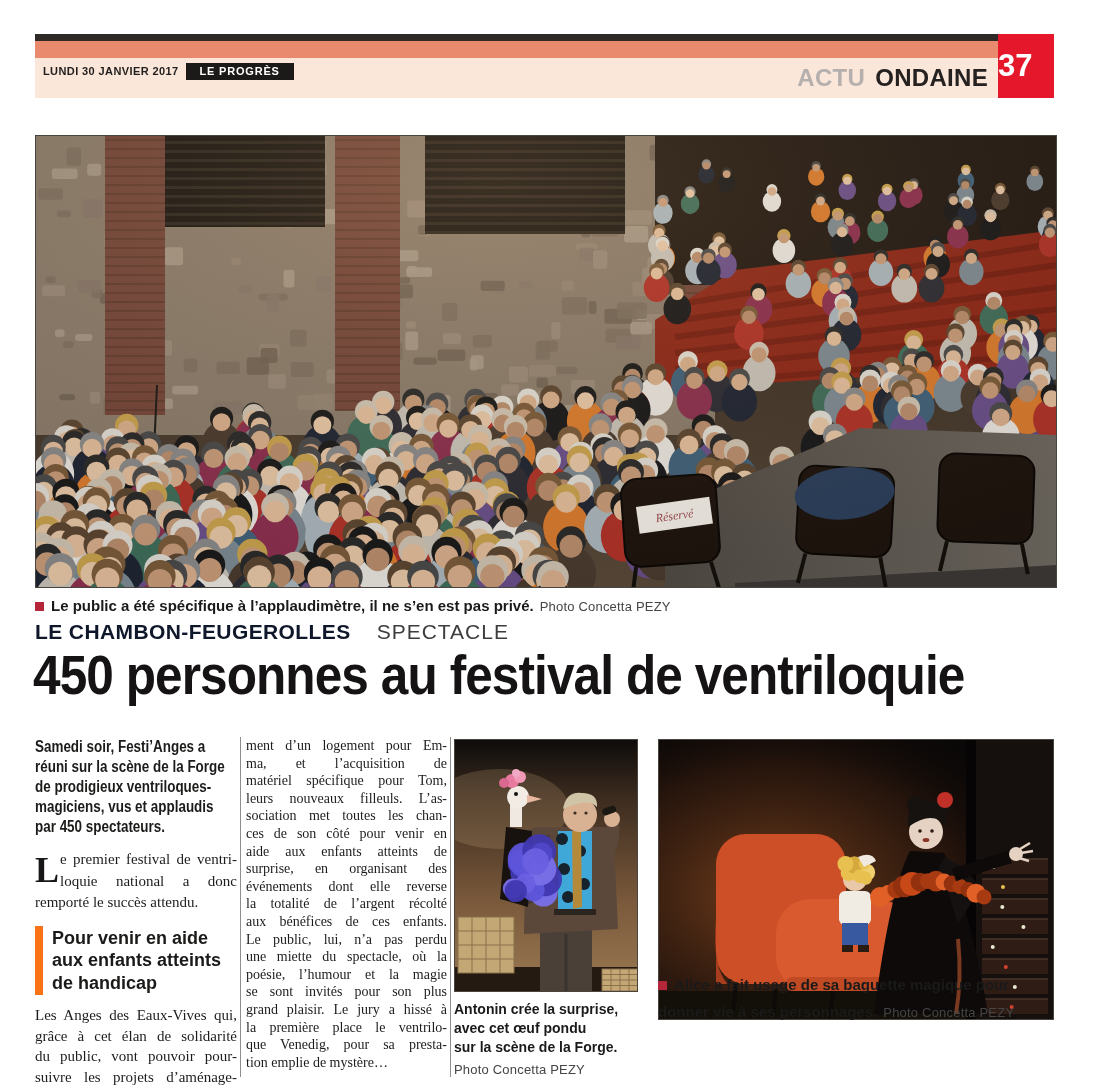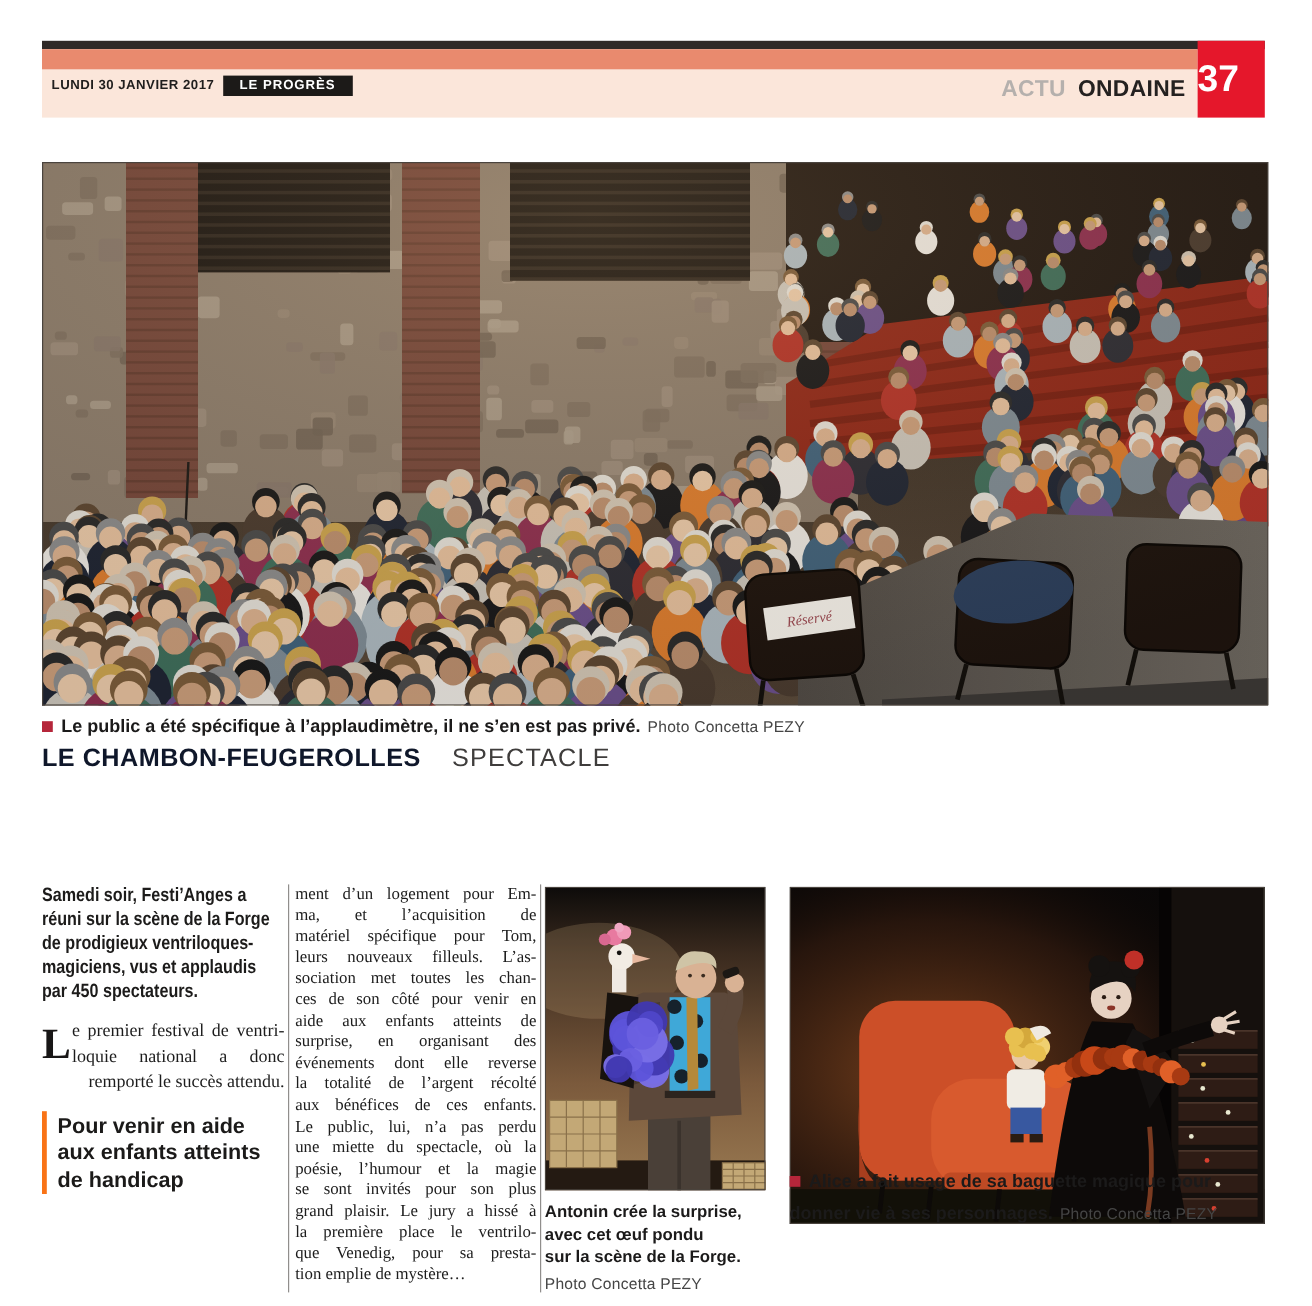--- a/index.html
+++ b/index.html
@@ -5,21 +5,21 @@
   html,body{margin:0;padding:0;background:#ffffff;}
   #page{position:relative;width:1093px;height:1088px;background:#ffffff;
         font-family:"Liberation Sans",sans-serif;overflow:hidden;}
   .abs{position:absolute;}
   
   #topline{left:35px;top:34px;width:1019px;height:7px;background:#2f2a28;}
   #salmonbar{left:35px;top:41px;width:963px;height:17px;background:#e98a6e;}
   #peachband{left:35px;top:58px;width:963px;height:40px;background:#fbe6da;}
   #dateline{left:43px;top:63px;font-size:11px;font-weight:bold;color:#201e1d;letter-spacing:.4px;}
   #brandbadge{display:inline-block;background:#1c1a18;color:#fff;padding:2px 14px 3px;margin-left:7px;letter-spacing:.8px;}
-  #sectionline{top:64px;right:105px;font-size:19px;font-weight:bold;letter-spacing:.3px;white-space:nowrap;}
+  #sectionline{top:64px;right:105px;font-size:24px;font-weight:bold;letter-spacing:.3px;white-space:nowrap;}
   #section-actu{color:#b5b0ad;margin-right:10px;}
   #section-ondaine{color:#242120;}
   #pagebox{left:998px;top:34px;width:56px;height:64px;background:#e5172b;color:#fff;
            font-size:31px;font-weight:bold;display:flex;align-items:center;justify-content:flex-start;}
   
   #photo-main{left:35px;top:135px;width:1022px;height:453px;}
   #photo-antonin{left:454px;top:739px;width:184px;height:253px;}
   #photo-alice{left:658px;top:739px;width:396px;height:281px;}
   svg{display:block;}
   
@@ -33,27 +33,27 @@
   #headline span{display:inline-block;white-space:nowrap;font-weight:bold;font-size:55px;
                  color:#151313;letter-spacing:-1px;transform:scaleX(.9);transform-origin:left center;}
   
   .vrule{width:1px;background:#908e8c;top:737px;height:340px;}
   #vrule1{left:240px;} #vrule2{left:450px;}
   #col1{left:35px;top:737px;width:202px;color:#1c1b1a;}
   #lede{transform:scaleX(.84);transform-origin:left top;}
   #lede .ln{white-space:nowrap;font-weight:bold;font-size:16px;line-height:20px;}
   .serif{font-family:"Liberation Serif",serif;color:#1c1c1c;}
   #para1{position:relative;margin-top:12px;}
-  #para1 .ln{font-size:15px;line-height:21.5px;text-align:right;}
+  #para1 .ln{font-size:15px;line-height:21.5px;}
   #para1 .ind{padding-left:25px;}
   #dropcap{position:absolute;left:0;top:3px;font-family:"Liberation Serif",serif;
            font-weight:bold;font-size:36px;line-height:36px;color:#181616;}
   .jl{text-align:justify;text-align-last:justify;}
   .ll{text-align:left;}
-  #subhead{margin-top:12px;border-left:4px solid #f97316;padding:1px 0 1px 9px;}
+  #subhead{margin-top:12px;border-left:8px solid #f97316;padding:1px 0 1px 9px;}
   #subhead .ln{white-space:nowrap;font-weight:bold;font-size:18px;line-height:22.5px;color:#1b1a19;}
   #para2{margin-top:10px;}
   #para2 .ln{font-size:15px;line-height:20.5px;}
   #col2{left:246px;top:737px;width:201px;}
   #col2 .ln{font-size:14px;line-height:17.6px;}
   #caption-antonin{left:454px;top:1000px;width:186px;font-weight:bold;font-size:14px;line-height:19px;color:#1b1a1a;}
   #caption-antonin .credit{display:block;margin:3px 0 0 0;}
   #caption-alice{left:658px;top:971px;width:400px;font-weight:bold;font-size:15px;line-height:27px;color:#1b1a1a;}
 </style>
 </head>
@@ -1565,20 +1565,23 @@
       </svg>
     </div>
   <div class="abs" id="caption-main">
     <span class="bullet"></span><span>Le public a été spécifique à l’applaudimètre, il ne s’en est pas privé.</span><span class="credit">Photo Concetta PEZY</span>
   </div>
 
   <div class="abs" id="kicker">
     <span id="kicker-location">LE CHAMBON-FEUGEROLLES</span><span id="kicker-topic">SPECTACLE</span>
   </div>
 
+  <div class="abs" id="headline">
+    <span>450 personnes au festival de ventriloquie</span>
+  </div>
 
   <div class="abs" id="col1">
     <div id="lede">
         <div class="ln ll">Samedi soir, Festi’Anges a</div>
         <div class="ln ll">réuni sur la scène de la Forge</div>
         <div class="ln ll">de prodigieux ventriloques-</div>
         <div class="ln ll">magiciens, vus et applaudis</div>
         <div class="ln ll">par 450 spectateurs.</div>
       </div>
     <div id="para1" class="serif">
@@ -1586,20 +1589,26 @@
       <div id="para1-lines">
           <div class="ln jl ind">e premier festival de ventri-</div>
           <div class="ln jl ind">loquie national a donc</div>
           <div class="ln ll">remporté le succès attendu.</div>
         </div>
     </div>
     <div id="subhead">
         <div class="ln ll">Pour venir en aide</div>
         <div class="ln ll">aux enfants atteints</div>
         <div class="ln ll">de handicap</div>
+      </div>
+    <div id="para2" class="serif">
+        <div class="ln jl">Les Anges des Eaux-Vives qui,</div>
+        <div class="ln jl">grâce à cet élan de solidarité</div>
+        <div class="ln jl">du public, vont pouvoir pour-</div>
+        <div class="ln jl">suivre les projets d’aménage-</div>
       </div>
   </div>
   <div class="abs vrule" id="vrule1"></div>
   <div class="abs serif" id="col2">
       <div class="ln jl">ment d’un logement pour Em-</div>
       <div class="ln jl">ma, et l’acquisition de</div>
       <div class="ln jl">matériel spécifique pour Tom,</div>
       <div class="ln jl">leurs nouveaux filleuls. L’as-</div>
       <div class="ln jl">sociation met toutes les chan-</div>
       <div class="ln jl">ces de son côté pour venir en</div>

